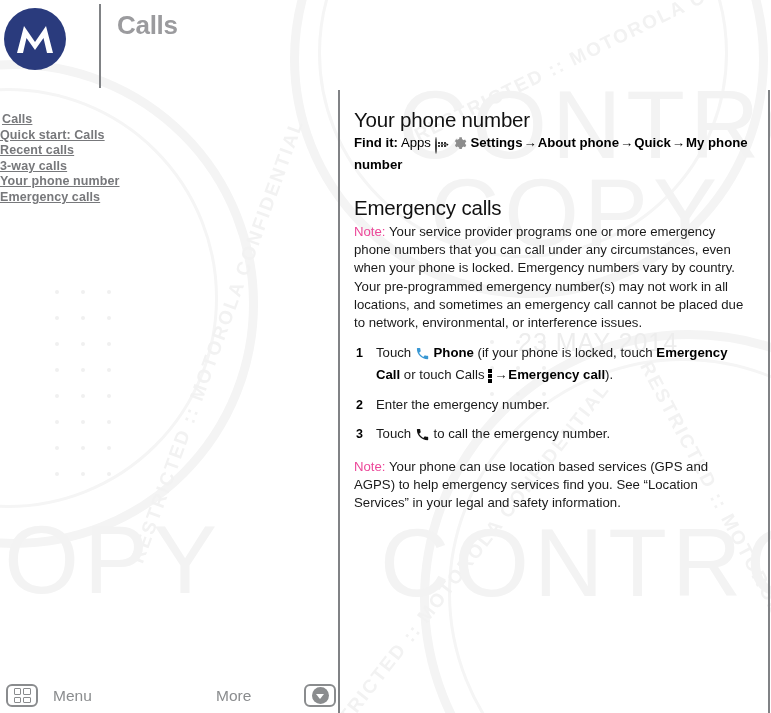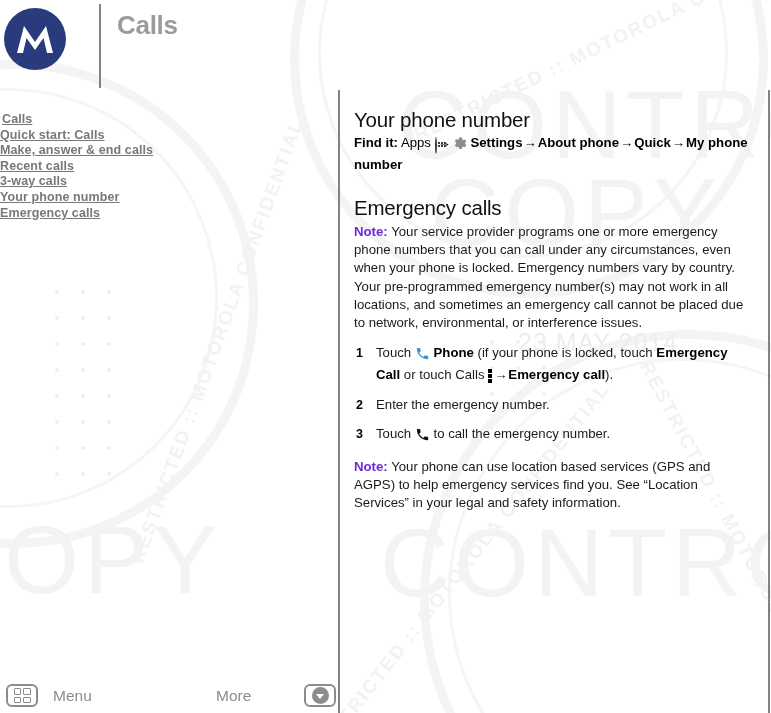--- a/index.html
+++ b/index.html
@@ -143,21 +143,21 @@
   .findit b { font-weight: bold; }
   .findit .light { font-weight: 400; }
   .arrow { font-weight: 400; padding: 0 1px; }
 
   .para {
     font-size: 13.2px;
     line-height: 18.2px;
     margin: 3px 0 0 0;
     color: #1a1a1a;
   }
-  .para b { font-weight: bold; color: #6d28d9; }
+  .para b { font-weight: normal; color: #ec4899; }
 
   ol.steps {
     list-style: none;
     margin: 12px 0 0 0;
     padding: 0;
   }
   ol.steps li {
     position: relative;
     padding-left: 22px;
     font-size: 13.2px;
@@ -343,21 +343,20 @@
   <svg width="62" height="62" viewBox="0 0 62 62" xmlns="http://www.w3.org/2000/svg">
     <circle cx="31" cy="31" r="31" fill="#2a3b7d"></circle>
     <path d="M13 45 L20 18 L31 34 L42 18 L49 45 L43 45 L39.5 30 L31 42 L22.5 30 L19 45 Z" fill="#ffffff"></path>
   </svg>
 </div>
 <div id="page-title">Calls</div>
 
 <nav id="sidebar-toc">
   <a class="toc-item lvl0" href="#">Calls</a>
   <a class="toc-item lvl1" href="#">Quick start: Calls</a>
-  <a class="toc-item lvl1" href="#">Make, answer &amp; end calls</a>
   <a class="toc-item lvl1" href="#">Recent calls</a>
   <a class="toc-item lvl1" href="#">3-way calls</a>
   <a class="toc-item lvl1" href="#">Your phone number</a>
   <a class="toc-item lvl1" href="#">Emergency calls</a>
 </nav>
 
 <main id="content">
 
   <h2 class="sec-title">Your phone number</h2>
 

